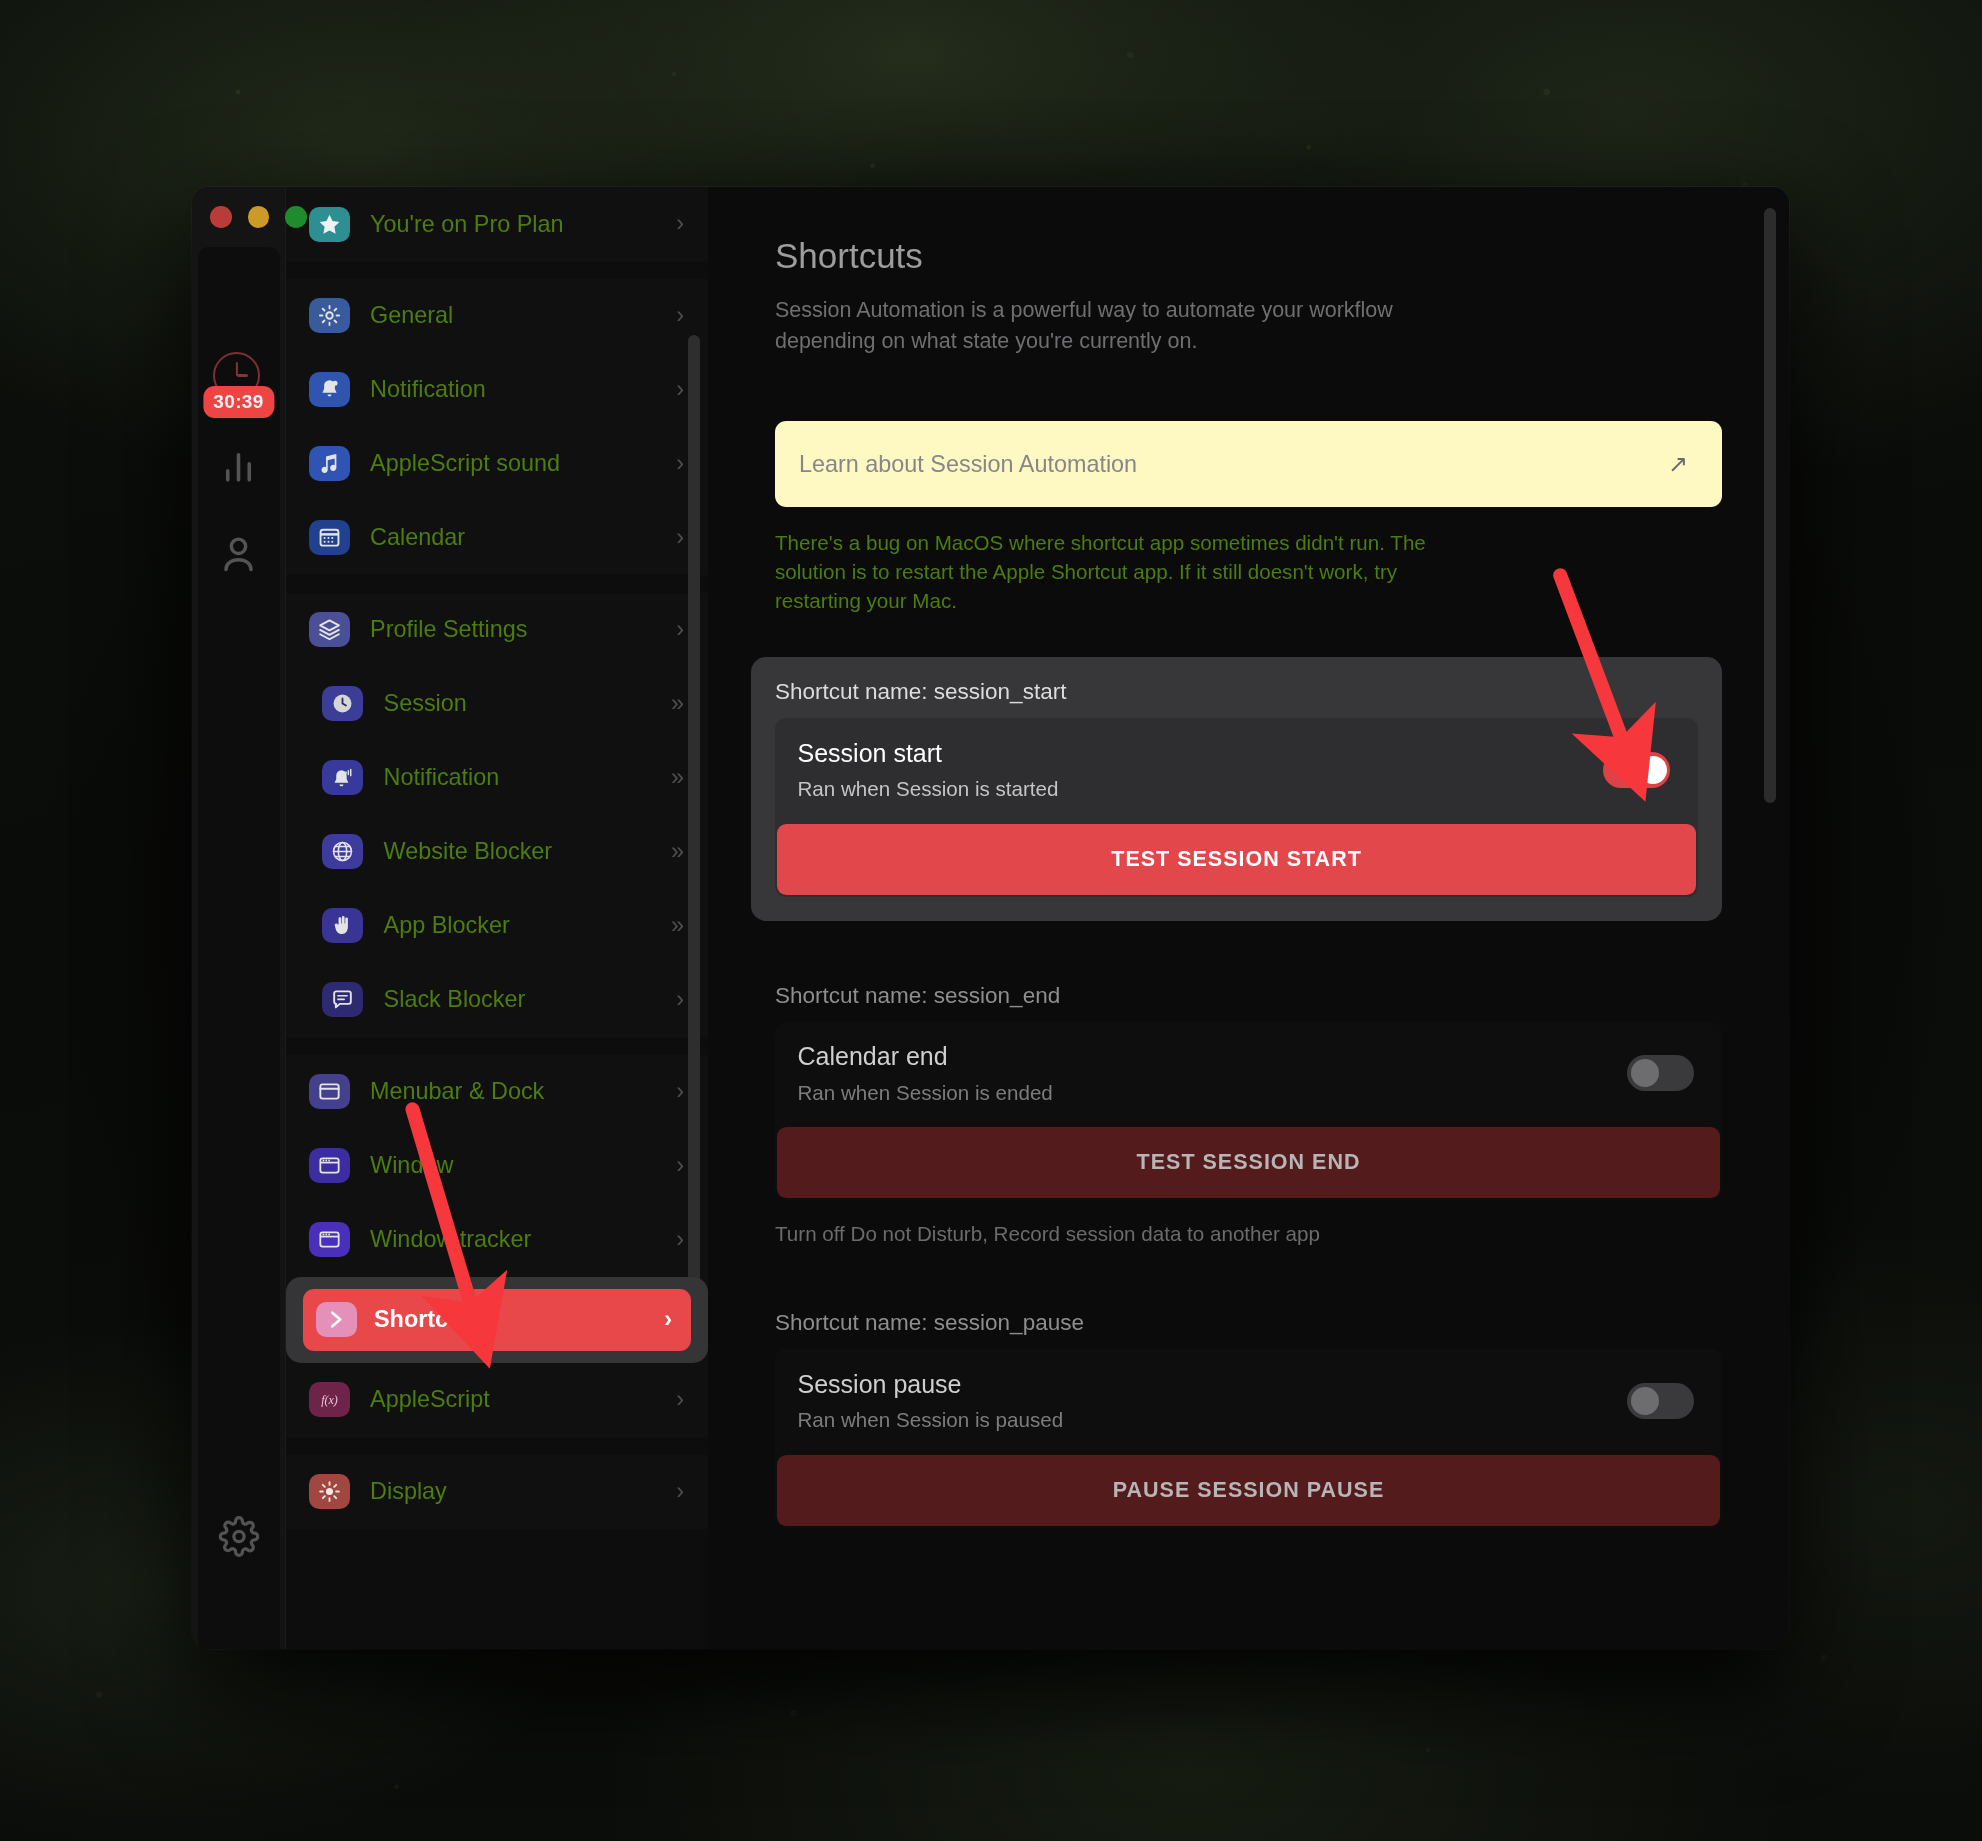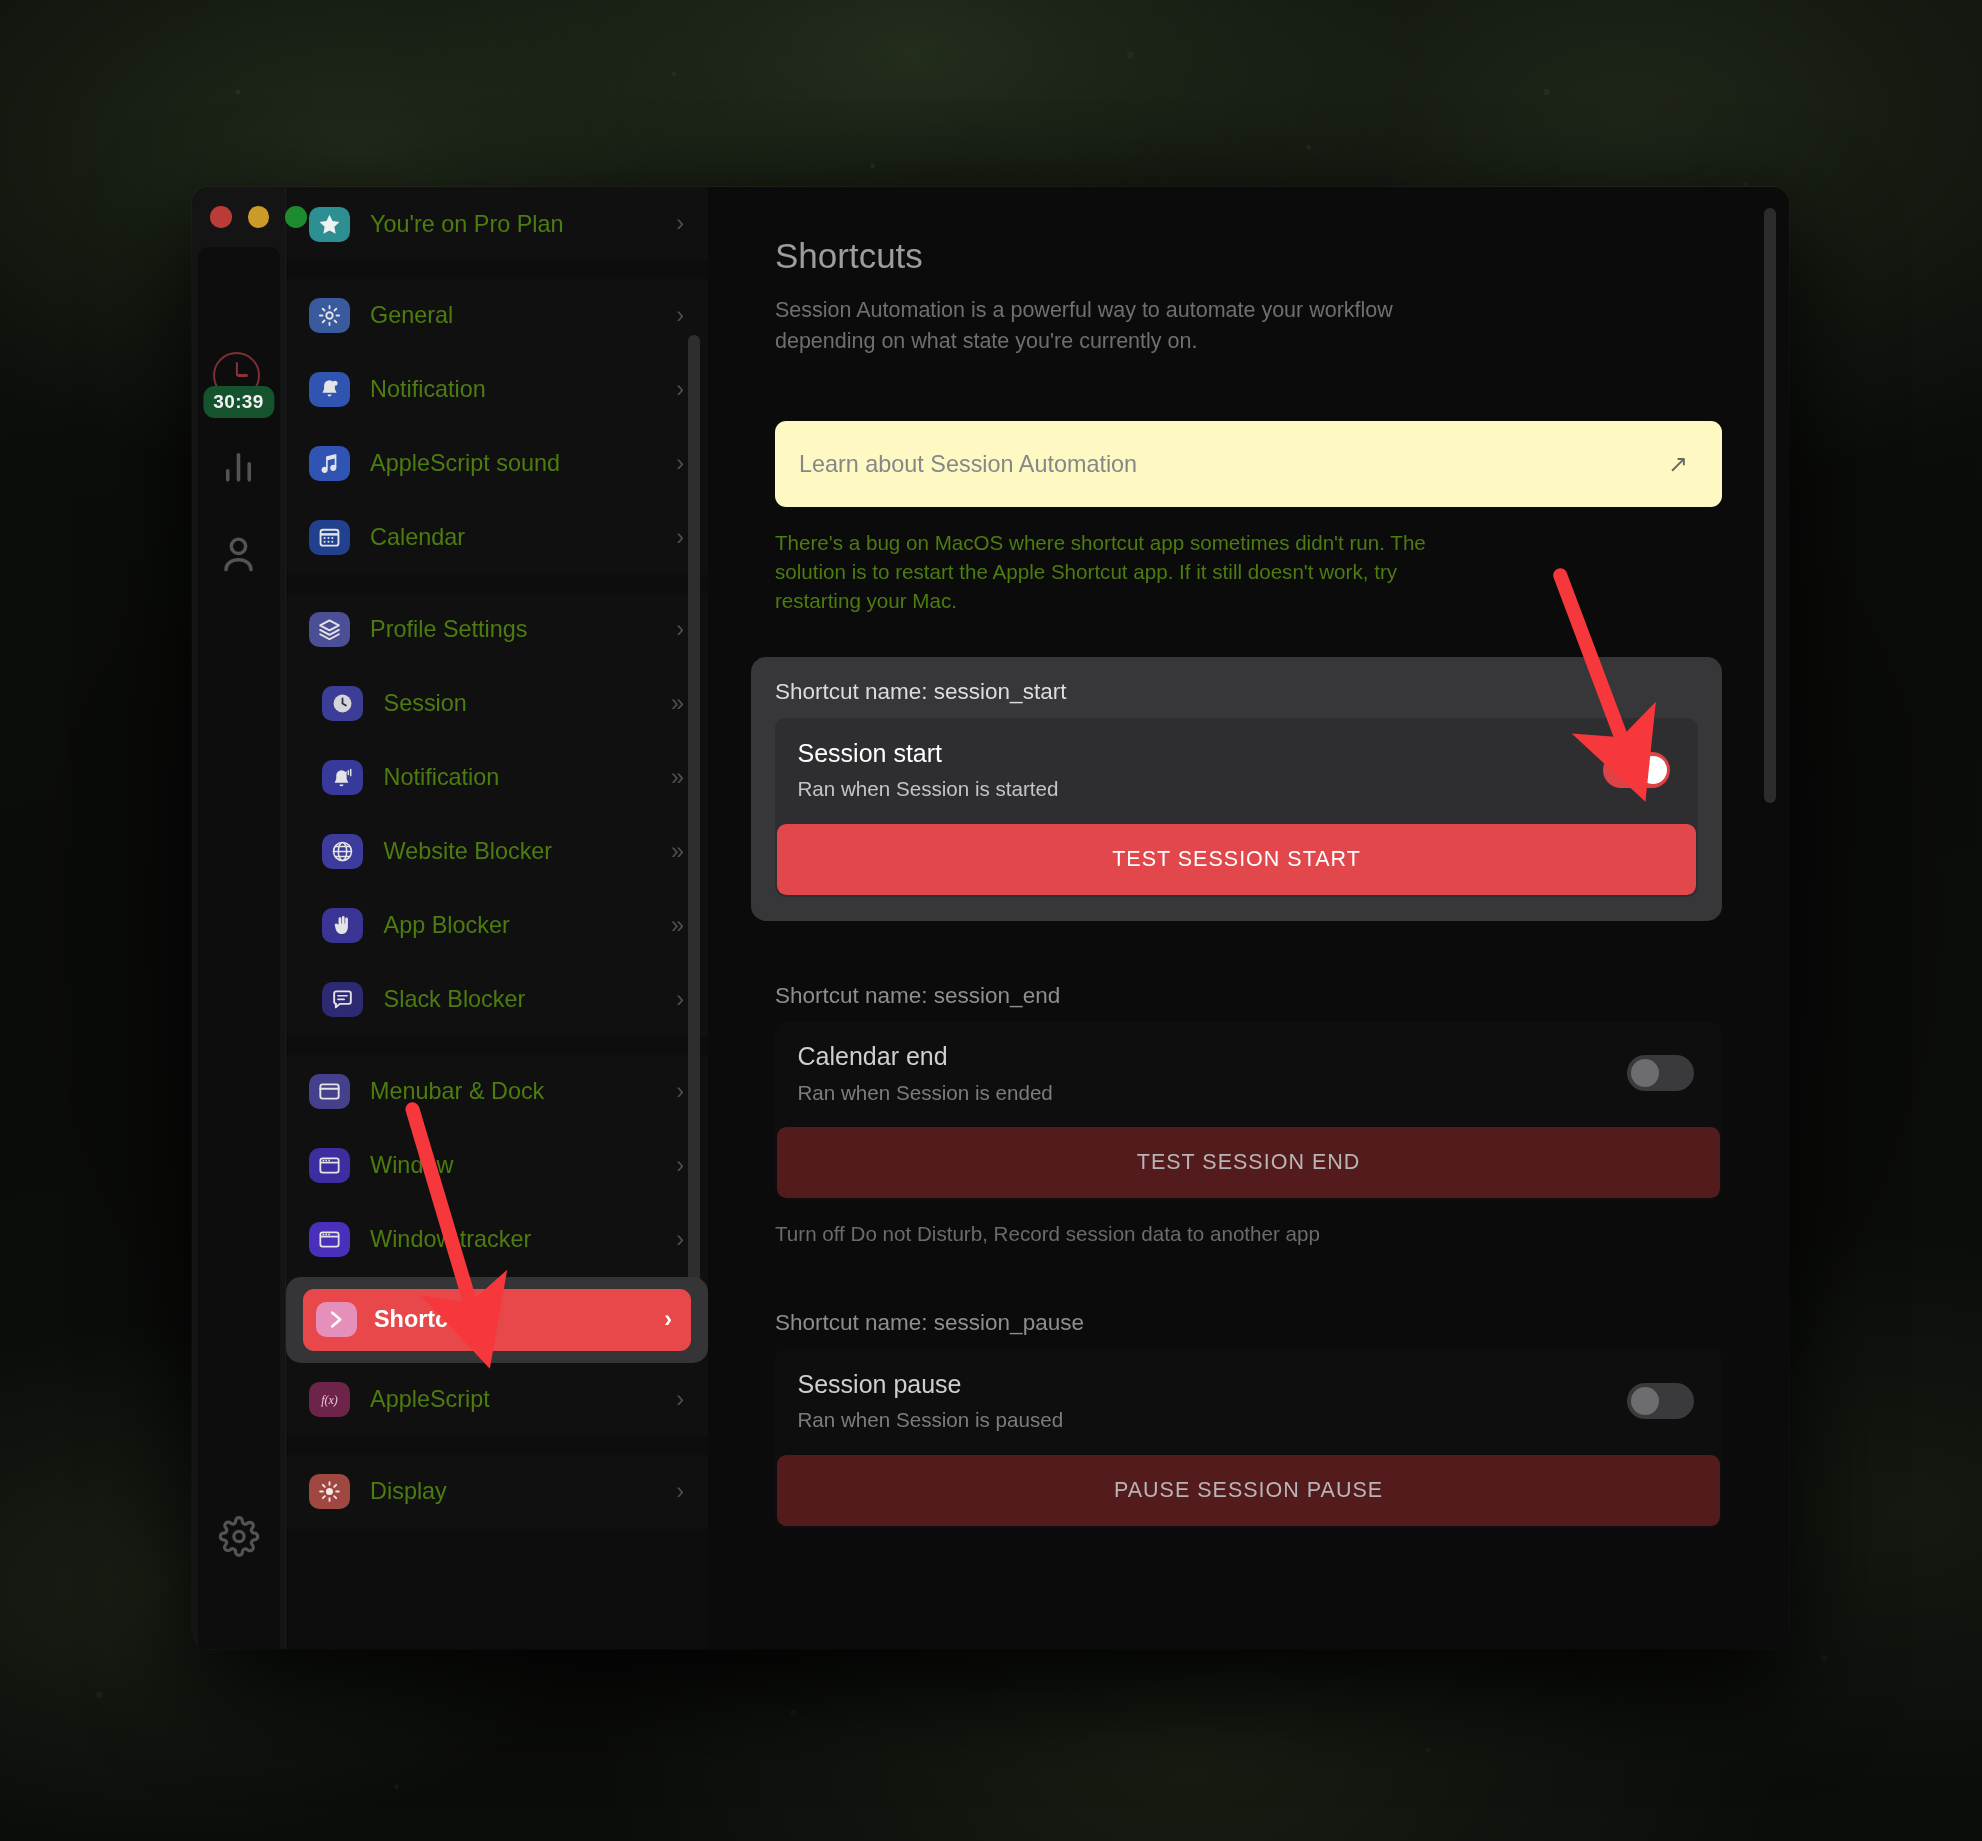--- a/index.html
+++ b/index.html
@@ -117,21 +117,21 @@
     content: ""; position: absolute;
     left: 50%; top: 20.6px;
     width: 11.2px; height: 2.2px;
     background: #8a3238; border-radius: 1.9px;
   }
   .rail-badge {
     position: absolute;
     left: 50%;
     transform: translateX(-50%);
     top: 34px;
-    background: #14532d;
+    background: #ef4444;
     color: #f2f2f2;
     font-size: 19px;
     font-weight: 700;
     letter-spacing: 0.4px;
     padding: 4.7px 10.3px 5.6px;
     border-radius: 11.2px;
     white-space: nowrap;
   }
   .rail-icon {
     width: 43px; height: 43px;
@@ -306,21 +306,21 @@
   .test-btn {
     display: block;
     width: calc(100% - 3.7px);
     margin: 0 1.9px 1.9px;
     border: none;
     border-radius: 9.4px;
     background: #541b1c;
     color: #b7b5b6;
     font-family: "Liberation Sans", sans-serif;
     font-size: 21.5px;
-    font-weight: 400;
+    font-weight: 700;
     letter-spacing: 1px;
     height: 71px;
     cursor: pointer;
   }
   .sc-footnote {
     font-size: 20.6px;
     line-height: 1.42;
     color: #6b6b6e;
     margin-top: 19px;
     max-width: 740px;

